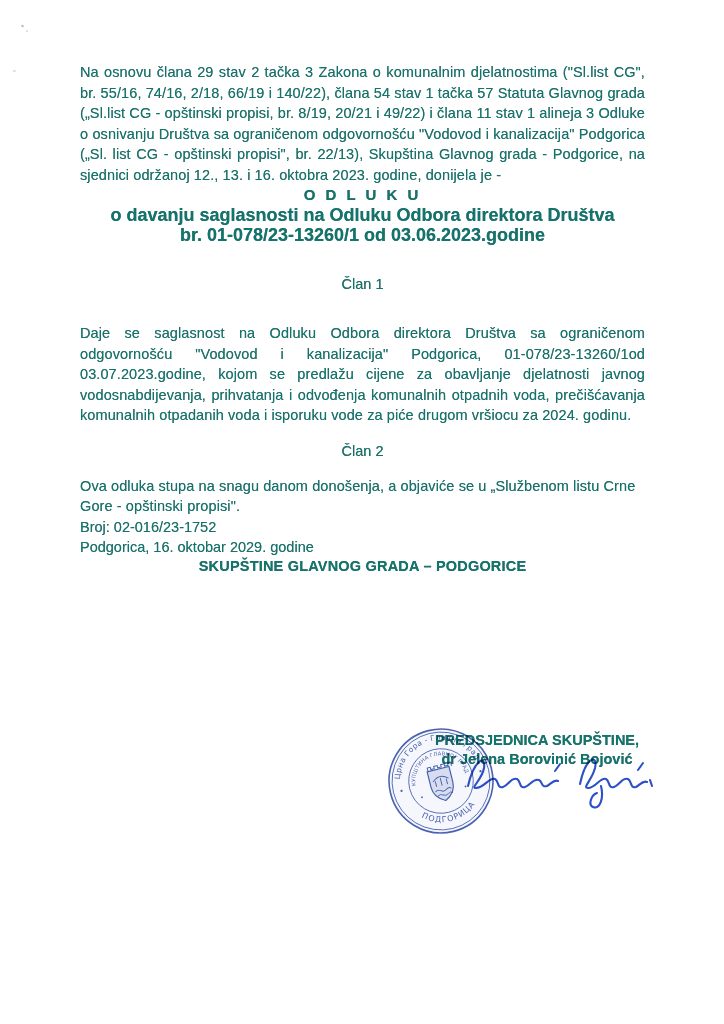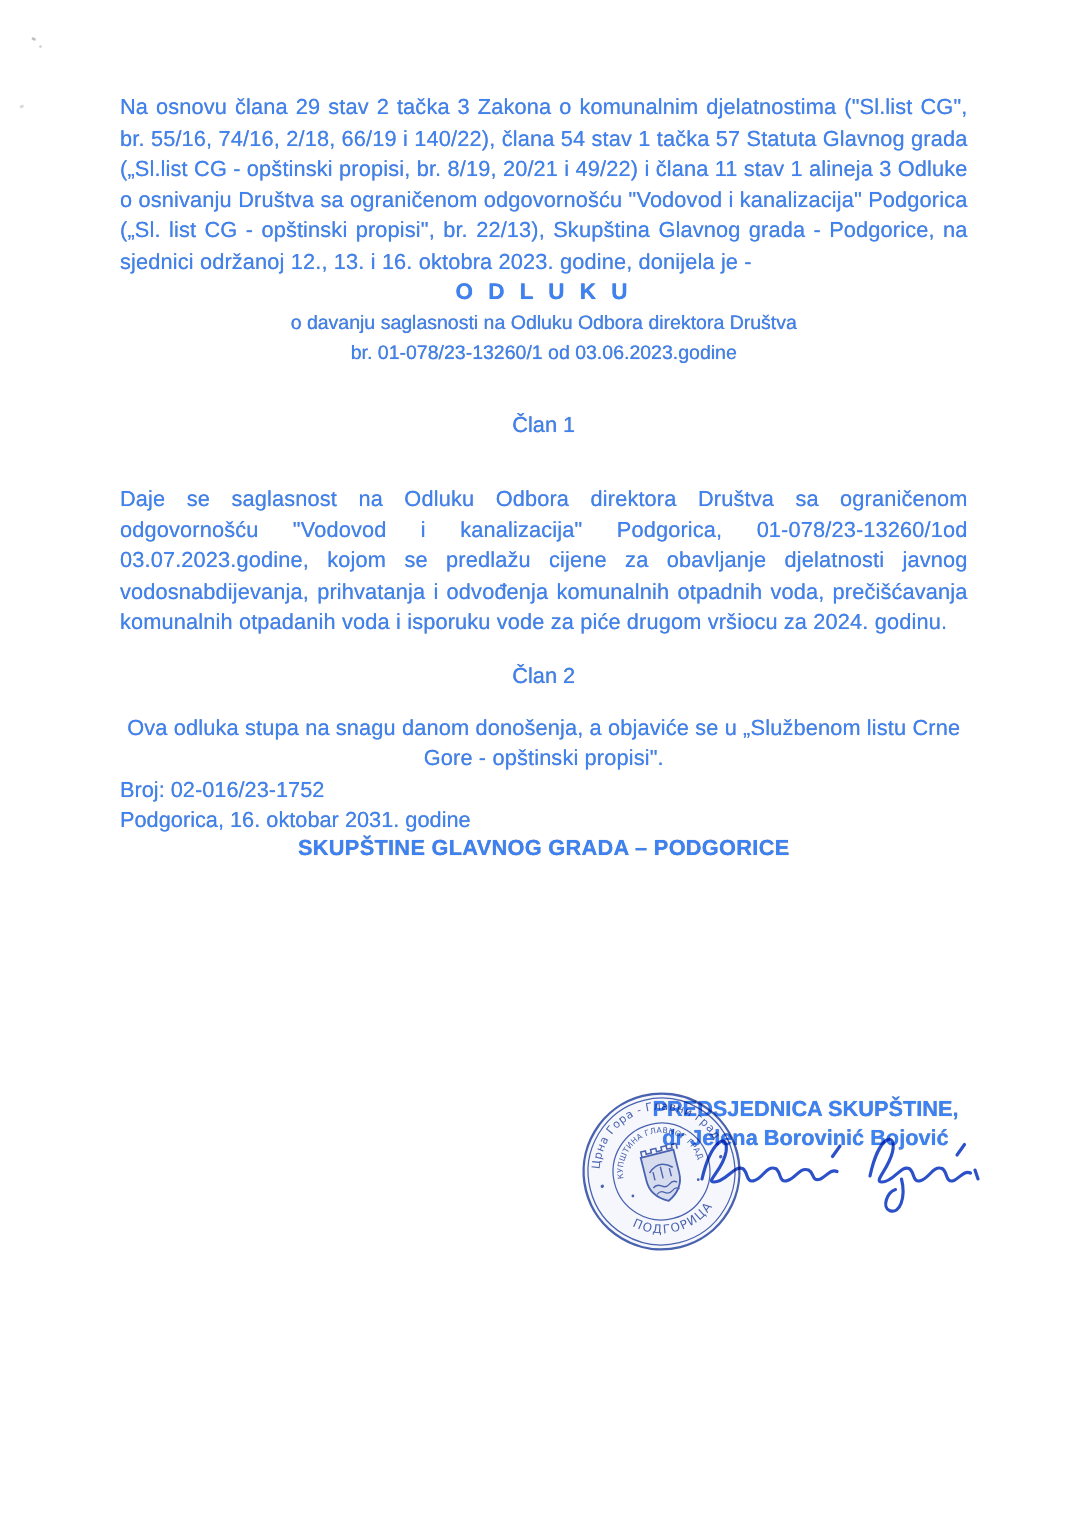--- a/index.html
+++ b/index.html
@@ -2,21 +2,21 @@
 <html><head>
 <meta charset="utf-8">
 <style>
   html,body { margin:0; padding:0; background:#e8e8e8; }
   .page {
     position:relative;
     width:724px; height:1024px;
     margin:0 auto;
     background:#ffffff;
     font-family:"Liberation Sans", sans-serif;
-    color:#3b82f6;
+    color:#0f766e;
     overflow:hidden;
   }
   .content {
     position:absolute;
     left:80px; top:62px;
     width:565px;
   }
   .content p, .content h1, .content h2, .content div { margin:0; }
   .body-text {
     font-size:14.5px;
@@ -29,37 +29,37 @@
     margin-top:17px;
     font-size:15px;
     font-weight:bold;
     text-align:center;
     letter-spacing:3px;
     line-height:20px;
     text-shadow:0 0 0.5px rgba(20,20,20,0.6);
   }
   .doc-subtitle {
     margin-top:13px;
-    font-size:13px;
-    font-weight:normal;
+    font-size:18px;
+    font-weight:bold;
     text-align:center;
     line-height:20px;
     text-shadow:0 0 0.5px rgba(20,20,20,0.6);
   }
   .article-heading {
     font-size:14.5px;
     font-weight:normal;
     text-align:center;
     line-height:20px;
     text-shadow:0 0 0.5px rgba(20,20,20,0.6);
   }
   .article-heading.first { margin-top:29px; }
   .article-heading.second { margin-top:15px; }
   .article-body.first { margin-top:29px; }
-  .article-body.second { margin-top:15px; text-align:center; }
+  .article-body.second { margin-top:15px; text-align:left; }
   .ref-block {
     margin-top:51px;
     font-size:14.5px;
     line-height:20.5px;
     text-align:left;
     text-shadow:0 0 0.45px rgba(40,40,40,0.55);
   }
   .issuer-line {
     margin-top:45px;
     font-size:14.5px;
@@ -119,21 +119,21 @@
     <h2 class="article-heading first">Član 1</h2>
 
     <p class="body-text article-body first">Daje se saglasnost na Odluku Odbora direktora Društva sa ograničenom odgovornošću "Vodovod i kanalizacija" Podgorica, 01-078/23-13260/1od 03.07.2023.godine, kojom se predlažu cijene za obavljanje djelatnosti javnog vodosnabdijevanja, prihvatanja i odvođenja komunalnih otpadnih voda, prečišćavanja komunalnih otpadanih voda i isporuku vode za piće drugom vršiocu za 2024. godinu.</p>
 
     <h2 class="article-heading second">Član 2</h2>
 
     <p class="body-text article-body second">Ova odluka stupa na snagu danom donošenja, a objaviće se u „Službenom listu Crne Gore - opštinski propisi".</p>
 
     <div class="ref-block">
       <div>Broj: 02-016/23-1752</div>
-      <div>Podgorica, 16. oktobar 2031. godine</div>
+      <div>Podgorica, 16. oktobar 2029. godine</div>
     </div>
 
     <div class="issuer-line">SKUPŠTINE GLAVNOG GRADA – PODGORICE</div>
 
   </div>
 
   <div class="sig-block">
     <div>PREDSJEDNICA SKUPŠTINE,</div>
     <div>dr Jelena Borovinić Bojović</div>
   </div>

